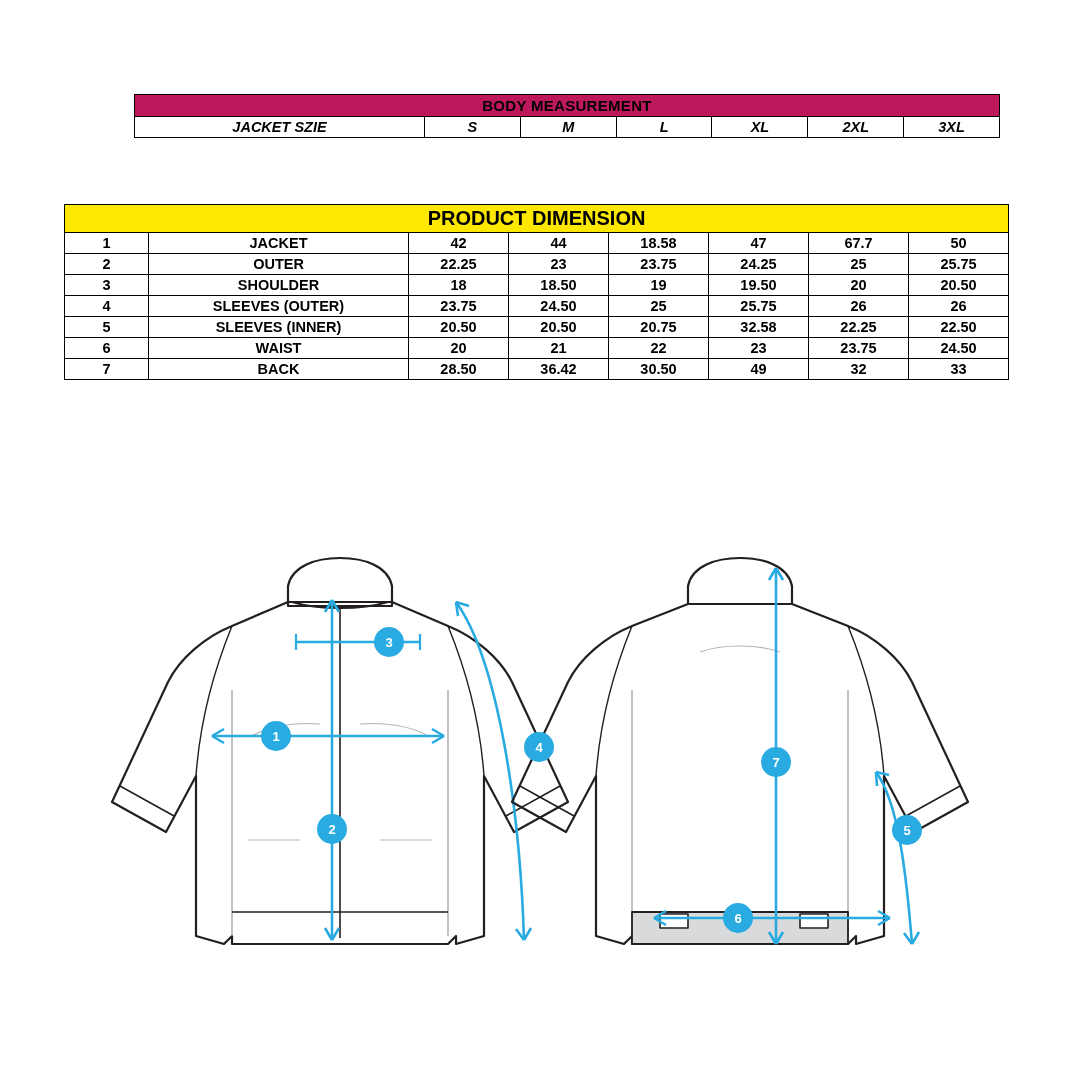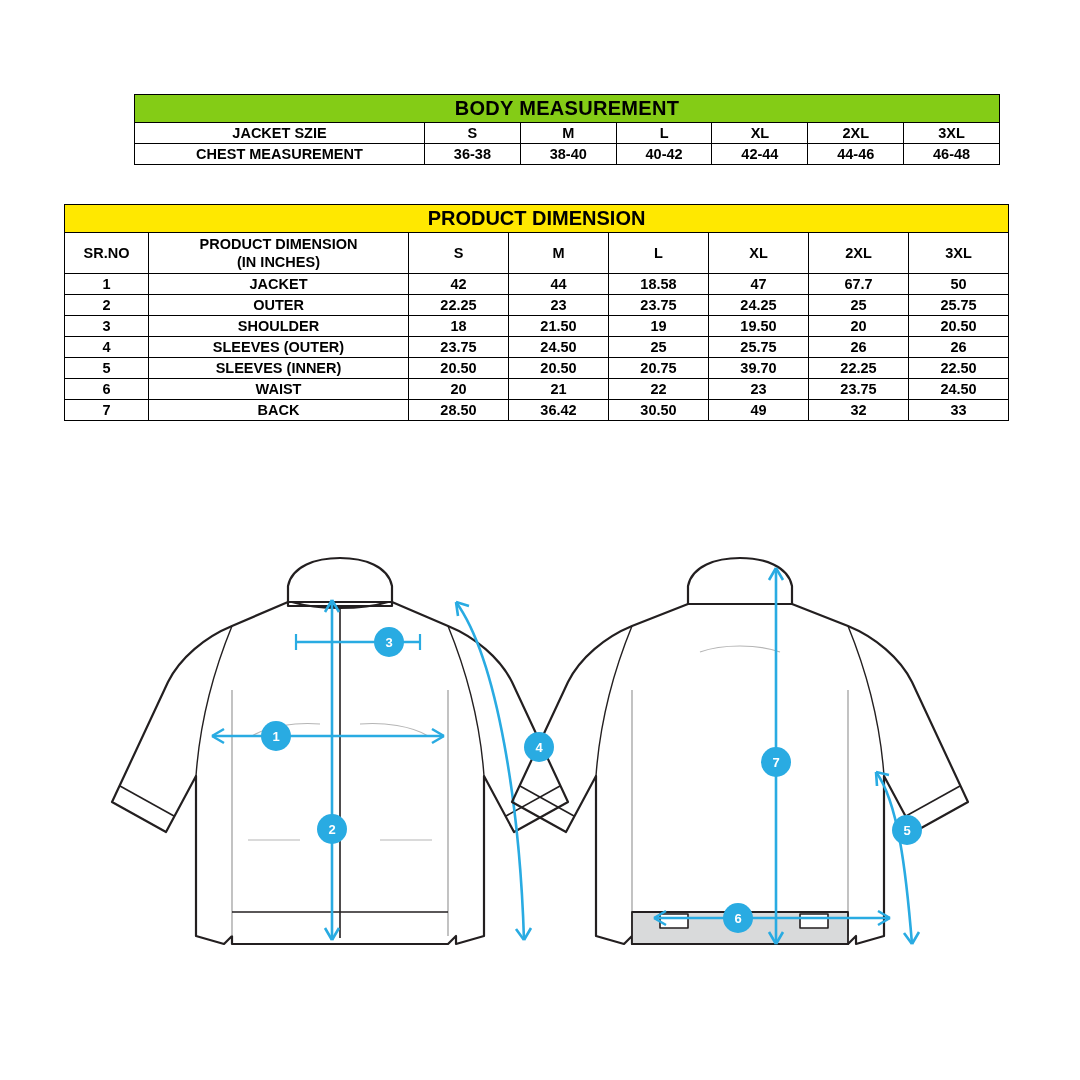--- a/index.html
+++ b/index.html
@@ -24,26 +24,26 @@
     table-layout: fixed;
   }
   table.grid td, table.grid th {
     border: 1.5px solid #000;
     text-align: center;
     font-weight: bold;
     color: #000;
     padding: 2px 0;
   }
   .bm-title td {
-    background: #84cc16;
-    font-size: 20px;
+    background: #be185d;
+    font-size: 15px;
     letter-spacing: 0.3px;
     padding: 6px 0 7px 0;
   }
-  .bm-row td { font-size: 14.5px; padding: 3px 0; }
+  .bm-row td { font-size: 14.5px; padding: 3px 0; font-style: italic; }
   .bm-label { width: 290px; }
 
   
   .pd-wrap {
     position: absolute;
     left: 52px; top: 204px;
     width: 948px;
     padding-left: 12px;
   }
   .pd-title td {
@@ -94,29 +94,20 @@
           <td colspan="7">BODY MEASUREMENT</td>
         </tr>
         <tr class="bm-row">
           <td>JACKET SZIE</td>
           <td>S</td>
           <td>M</td>
           <td>L</td>
           <td>XL</td>
           <td>2XL</td>
           <td>3XL</td>
-        </tr>
-        <tr class="bm-row">
-          <td>CHEST MEASUREMENT</td>
-          <td>36-38</td>
-          <td>38-40</td>
-          <td>40-42</td>
-          <td>42-44</td>
-          <td>44-46</td>
-          <td>46-48</td>
         </tr>
       </tbody>
     </table>
   </div>
 
   <div class="pd-wrap">
     <table class="grid">
       <colgroup>
         <col class="col-sr">
           <col class="col-name">
@@ -124,33 +115,20 @@
           <col class="col-size">
           <col class="col-size">
         <col class="col-size">
           <col class="col-size">
           <col class="col-size">
       </colgroup>
       <tbody>
         <tr class="pd-title">
           <td colspan="8">PRODUCT DIMENSION</td>
         </tr>
-        <tr class="pd-head">
-          <td>SR.NO</td>
-          <td>
-            <span>PRODUCT DIMENSION</span><br>
-            <span>(IN INCHES)</span>
-          </td>
-          <td>S</td>
-          <td>M</td>
-          <td>L</td>
-          <td>XL</td>
-          <td>2XL</td>
-          <td>3XL</td>
-        </tr>
 
         <tr class="pd-row">
           <td>1</td>
           <td>JACKET</td>
           <td>42</td>
           <td>44</td>
           <td>18.58</td>
           <td>47</td>
           <td>67.7</td>
           <td>50</td>
@@ -162,21 +140,21 @@
           <td>23</td>
           <td>23.75</td>
           <td>24.25</td>
           <td>25</td>
           <td>25.75</td>
         </tr>
         <tr class="pd-row">
           <td>3</td>
           <td>SHOULDER</td>
           <td>18</td>
-          <td>21.50</td>
+          <td>18.50</td>
           <td>19</td>
           <td>19.50</td>
           <td>20</td>
           <td>20.50</td>
         </tr>
         <tr class="pd-row">
           <td>4</td>
           <td>SLEEVES (OUTER)</td>
           <td>23.75</td>
           <td>24.50</td>
@@ -184,21 +162,21 @@
           <td>25.75</td>
           <td>26</td>
           <td>26</td>
         </tr>
         <tr class="pd-row">
           <td>5</td>
           <td>SLEEVES (INNER)</td>
           <td>20.50</td>
           <td>20.50</td>
           <td>20.75</td>
-          <td>39.70</td>
+          <td>32.58</td>
           <td>22.25</td>
           <td>22.50</td>
         </tr>
         <tr class="pd-row">
           <td>6</td>
           <td>WAIST</td>
           <td>20</td>
           <td>21</td>
           <td>22</td>
           <td>23</td>

